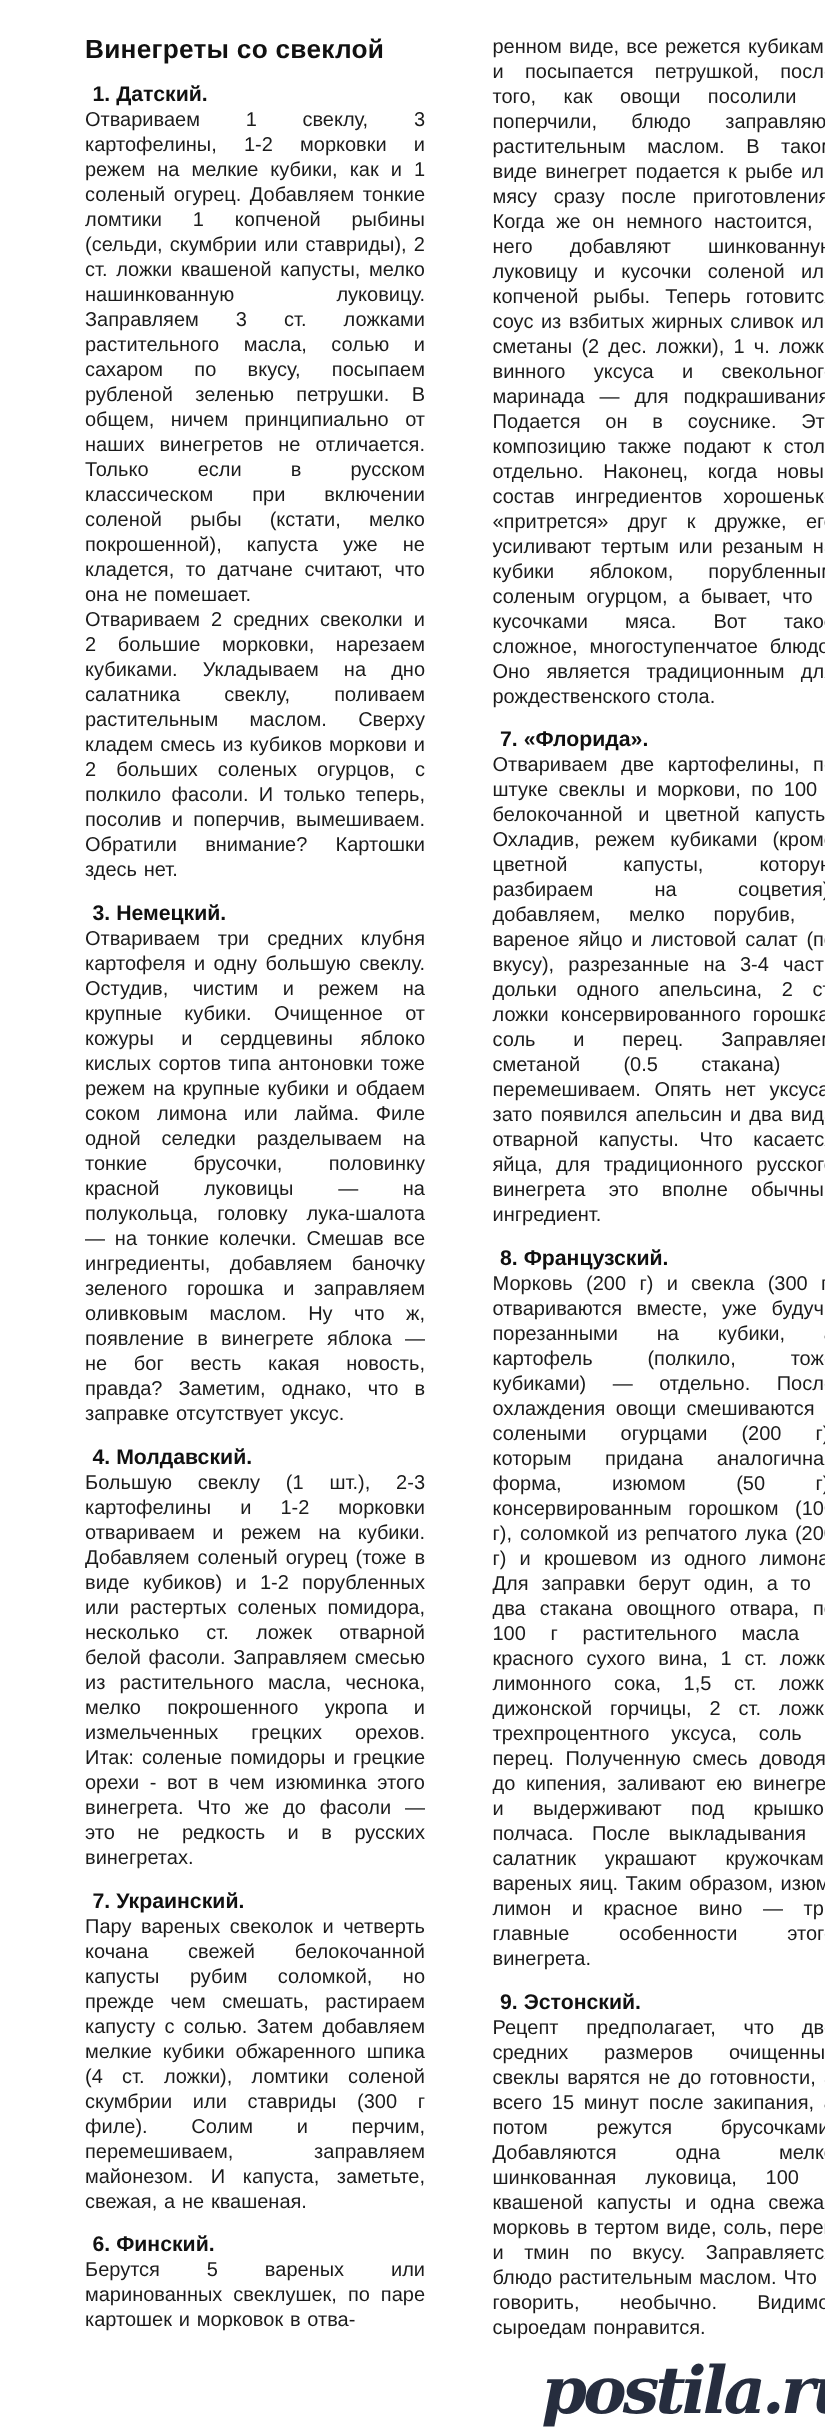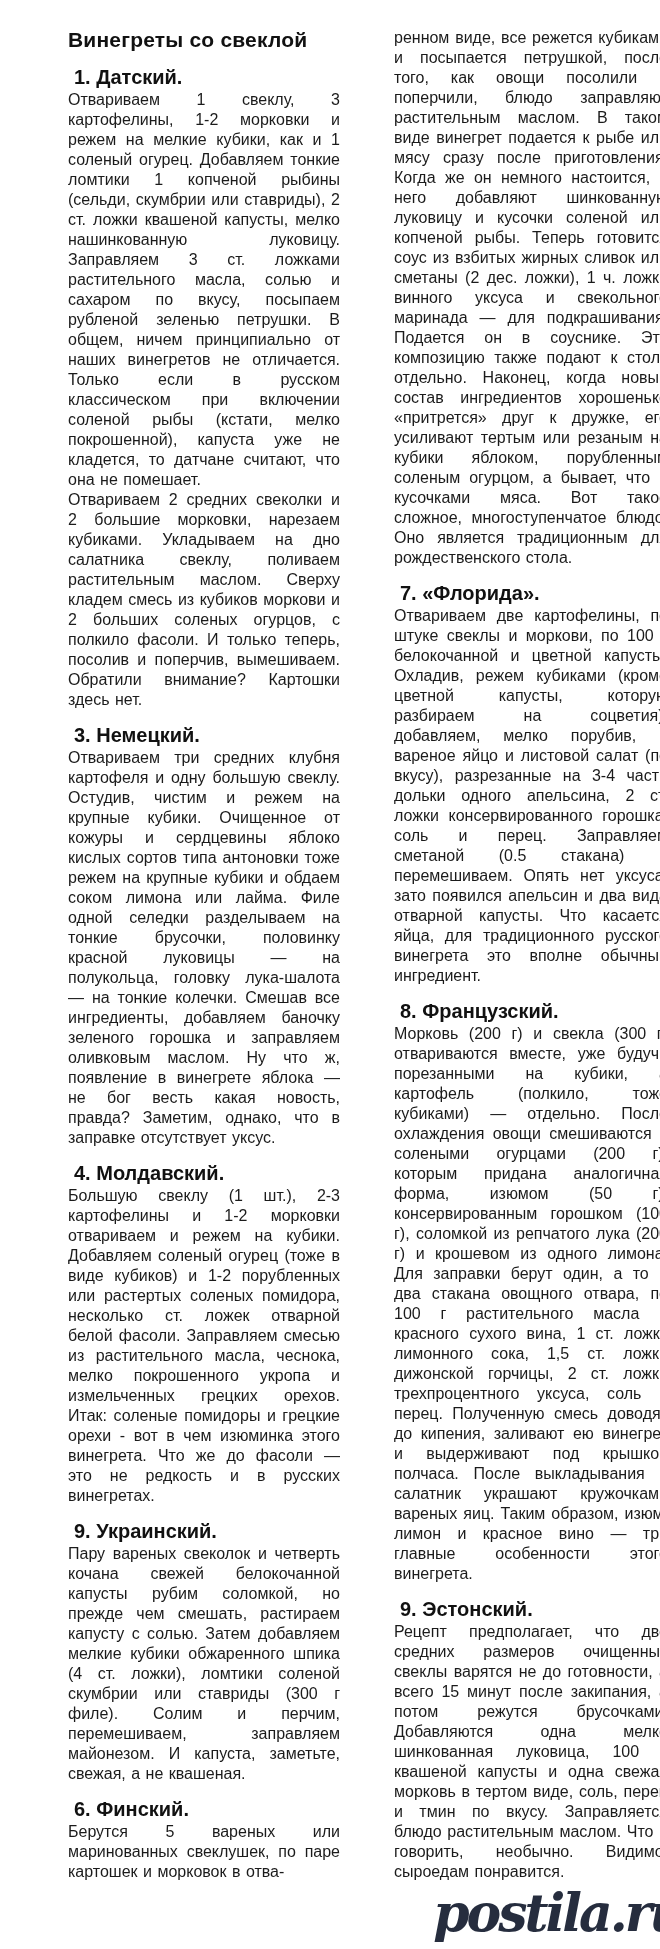--- a/index.html
+++ b/index.html
@@ -24,21 +24,21 @@
   .col-left  { left: 42px;  width: 272px; }
   .col-right { left: 368px; width: 274px; }
   .doc-title {
     font-size: 21px;
     font-weight: bold;
     letter-spacing: 0.2px;
     margin: 0 0 10px 0;
     color: #111;
   }
   .recipe-heading {
-    font-size: 20px;
+    font-size: 17px;
     font-weight: bold;
     margin: 14px 0 1px 6px;
     color: #111;
   }
   .col > .recipe-body:first-child { margin-top: 0; }
   .recipe-body {
     font-size: 16px;
     line-height: 20px;
     text-align: justify;
     margin: 0;
@@ -65,21 +65,21 @@
 <div class="page">
   <div class="col col-left">
     <h1 class="doc-title">Винегреты со свеклой</h1>
   <h2 class="recipe-heading">1. Датский.</h2>
       <p class="recipe-body">Отвариваем 1 свеклу, 3 картофелины, 1-2 морковки и режем на мелкие кубики, как и 1 соленый огурец. Добавляем тонкие ломтики 1 копченой рыбины (сельди, скумбрии или ставриды), 2 ст. ложки квашеной капусты, мелко нашинкованную луковицу. Заправляем 3 ст. ложками растительного масла, солью и сахаром по вкусу, посыпаем рубленой зеленью петрушки. В общем, ничем принципиально от наших винегретов не отличается. Только если в русском классическом при включении соленой рыбы (кстати, мелко покрошенной), капуста уже не кладется, то датчане считают, что она не помешает.</p>
       <p class="recipe-body">Отвариваем 2 средних свеколки и 2 большие морковки, нарезаем кубиками. Укладываем на дно салатника свеклу, поливаем растительным маслом. Сверху кладем смесь из кубиков моркови и 2 больших соленых огурцов, с полкило фасоли. И только теперь, посолив и поперчив, вымешиваем. Обратили внимание? Картошки здесь нет.</p>
       <h2 class="recipe-heading">3. Немецкий.</h2>
       <p class="recipe-body">Отвариваем три средних клубня картофеля и одну большую свеклу. Остудив, чистим и режем на крупные кубики. Очищенное от кожуры и сердцевины яблоко кислых сортов типа антоновки тоже режем на крупные кубики и обдаем соком лимона или лайма. Филе одной селедки разделываем на тонкие брусочки, половинку красной луковицы — на полукольца, головку лука-шалота — на тонкие колечки. Смешав все ингредиенты, добавляем баночку зеленого горошка и заправляем оливковым маслом. Ну что ж, появление в винегрете яблока — не бог весть какая новость, правда? Заметим, однако, что в заправке отсутствует уксус.</p>
       <h2 class="recipe-heading">4. Молдавский.</h2>
       <p class="recipe-body">Большую свеклу (1 шт.), 2-3 картофелины и 1-2 морковки отвариваем и режем на кубики. Добавляем соленый огурец (тоже в виде кубиков) и 1-2 порубленных или растертых соленых помидора, несколько ст. ложек отварной белой фасоли. Заправляем смесью из растительного масла, чеснока, мелко покрошенного укропа и измельченных грецких орехов. Итак: соленые помидоры и грецкие орехи - вот в чем изюминка этого винегрета. Что же до фасоли — это не редкость и в русских винегретах.</p>
-      <h2 class="recipe-heading">9. Украинский.</h2>
+      <h2 class="recipe-heading">7. Украинский.</h2>
       <p class="recipe-body">Пару вареных свеколок и четверть кочана свежей белокочанной капусты рубим соломкой, но прежде чем смешать, растираем капусту с солью. Затем добавляем мелкие кубики обжаренного шпика (4 ст. ложки), ломтики соленой скумбрии или ставриды (300 г филе). Солим и перчим, перемешиваем, заправляем майонезом. И капуста, заметьте, свежая, а не квашеная.</p>
       <h2 class="recipe-heading">6. Финский.</h2>
       <p class="recipe-body">Берутся 5 вареных или маринованных свеклушек, по паре картошек и морковок в отва-</p>
     </div>
   <div class="col col-right">
       <p class="recipe-body">ренном виде, все режется кубиками и посыпается петрушкой, после того, как овощи посолили и поперчили, блюдо заправляют растительным маслом. В таком виде винегрет подается к рыбе или мясу сразу после приготовления. Когда же он немного настоится, в него добавляют шинкованную луковицу и кусочки соленой или копченой рыбы. Теперь готовится соус из взбитых жирных сливок или сметаны (2 дес. ложки), 1 ч. ложки винного уксуса и свекольного маринада — для подкрашивания. Подается он в соуснике. Эту композицию также подают к столу отдельно. Наконец, когда новый состав ингредиентов хорошенько «притрется» друг к дружке, его усиливают тертым или резаным на кубики яблоком, порубленным соленым огурцом, а бывает, что и кусочками мяса. Вот такое сложное, многоступенчатое блюдо. Оно является традиционным для рождественского стола.</p>
       <h2 class="recipe-heading">7. «Флорида».</h2>
       <p class="recipe-body">Отвариваем две картофелины, по штуке свеклы и моркови, по 100 г белокочанной и цветной капусты. Охладив, режем кубиками (кроме цветной капусты, которую разбираем на соцветия), добавляем, мелко порубив, 1 вареное яйцо и листовой салат (по вкусу), разрезанные на 3-4 части дольки одного апельсина, 2 ст. ложки консервированного горошка, соль и перец. Заправляем сметаной (0.5 стакана) и перемешиваем. Опять нет уксуса, зато появился апельсин и два вида отварной капусты. Что касается яйца, для традиционного русского винегрета это вполне обычный ингредиент.</p>
       <h2 class="recipe-heading">8. Французский.</h2>
       <p class="recipe-body">Морковь (200 г) и свекла (300 г) отвариваются вместе, уже будучи порезанными на кубики, а картофель (полкило, тоже кубиками) — отдельно. После охлаждения овощи смешиваются с солеными огурцами (200 г), которым придана аналогичная форма, изюмом (50 г), консервированным горошком (100 г), соломкой из репчатого лука (200 г) и крошевом из одного лимона. Для заправки берут один, а то и два стакана овощного отвара, по 100 г растительного масла и красного сухого вина, 1 ст. ложку лимонного сока, 1,5 ст. ложки дижонской горчицы, 2 ст. ложки трехпроцентного уксуса, соль и перец. Полученную смесь доводят до кипения, заливают ею винегрет и выдерживают под крышкой полчаса. После выкладывания в салатник украшают кружочками вареных яиц. Таким образом, изюм, лимон и красное вино — три главные особенности этого винегрета.</p>

